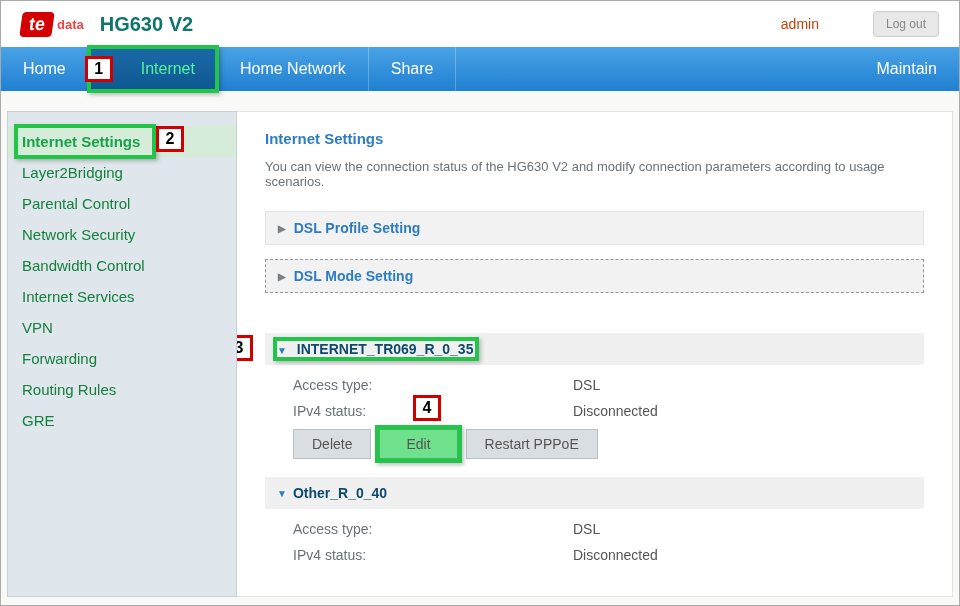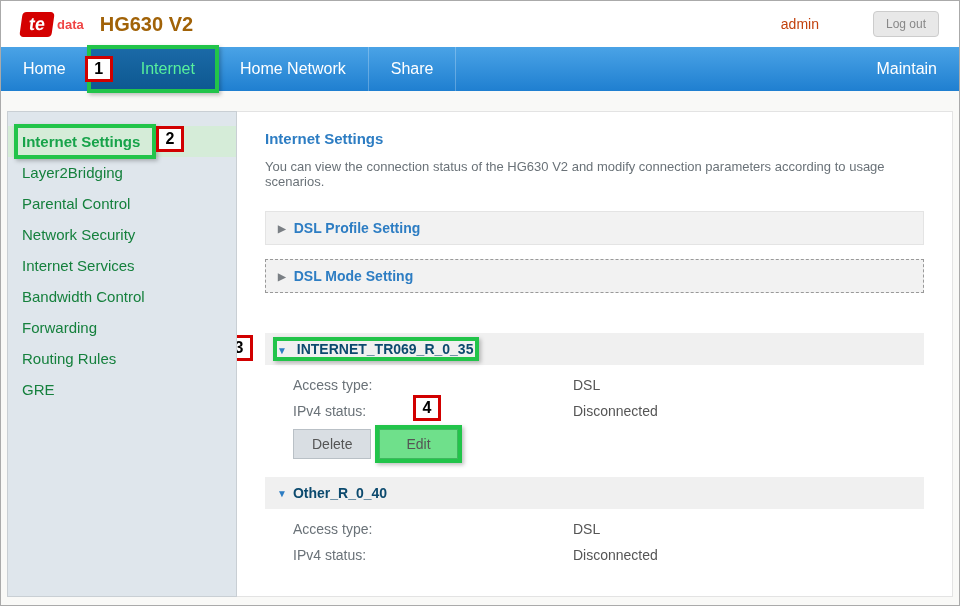--- a/index.html
+++ b/index.html
@@ -41,21 +41,21 @@
     font-weight: bold;
     margin-left: 4px;
   }
   .title1 {
     color: #3d8fd6;
     font-size: 20px;
     font-weight: bold;
     margin-right: 14px;
   }
   .title2 {
-    color: #a16207;
+    color: #0f766e;
     font-size: 20px;
     font-weight: bold;
   }
   .header-spacer { flex: 1; }
   .user-label { color: #c2410c; margin-right: 14px; font-size: 14px; }
   .logout-btn {
     background: #e8e8e8;
     border: 1px solid #ccc;
     border-radius: 4px;
     color: #888;
@@ -228,22 +228,23 @@
 
   <div class="sidebar">
     <div class="hl-wrap" style="display:block; position:relative;">
       <div class="sidebar-item active">Internet Settings</div>
       <span class="hl-green" style="inset:-2px 80px -2px 6px;"></span>
       <span class="callout" style="right:52px; top:0px;">2</span>
     </div>
     <div class="sidebar-item">Layer2Bridging</div>
     <div class="sidebar-item">Parental Control</div>
     <div class="sidebar-item">Network Security</div>
+    <div class="sidebar-item">Bandwidth Control</div>
     <div class="sidebar-item">Internet Services</div>
-    <div class="sidebar-item">Bandwidth Control</div>
+    <div class="sidebar-item">VPN</div>
     <div class="sidebar-item">Forwarding</div>
     <div class="sidebar-item">Routing Rules</div>
     <div class="sidebar-item">GRE</div>
   </div>
 
   <div class="main">
     <div class="page-title">Internet Settings</div>
     <div class="page-desc">You can view the connection status of the HG630 V2 and modify connection parameters according to usage scenarios.</div>
 
     <div class="panel">
@@ -275,20 +276,21 @@
           <span class="label">IPv4 status:</span>
           <span class="value">Disconnected</span>
           <span class="callout" style="left:120px; top:-8px;">4</span>
         </div>
         <div class="btn-row">
           <button class="btn">Delete</button>
           <span class="hl-wrap">
             <button class="btn edit">Edit</button>
             <span class="hl-green" style="inset:-4px;"></span>
           </span>
+          <button class="btn">Restart PPPoE</button>
         </div>
       </div>
     </div>
 
     <div class="conn-block">
       <div class="conn-header">
         <span class="tri down">▼</span>
         <span class="conn-name">Other_R_0_40</span>
       </div>
       <div class="conn-body">

